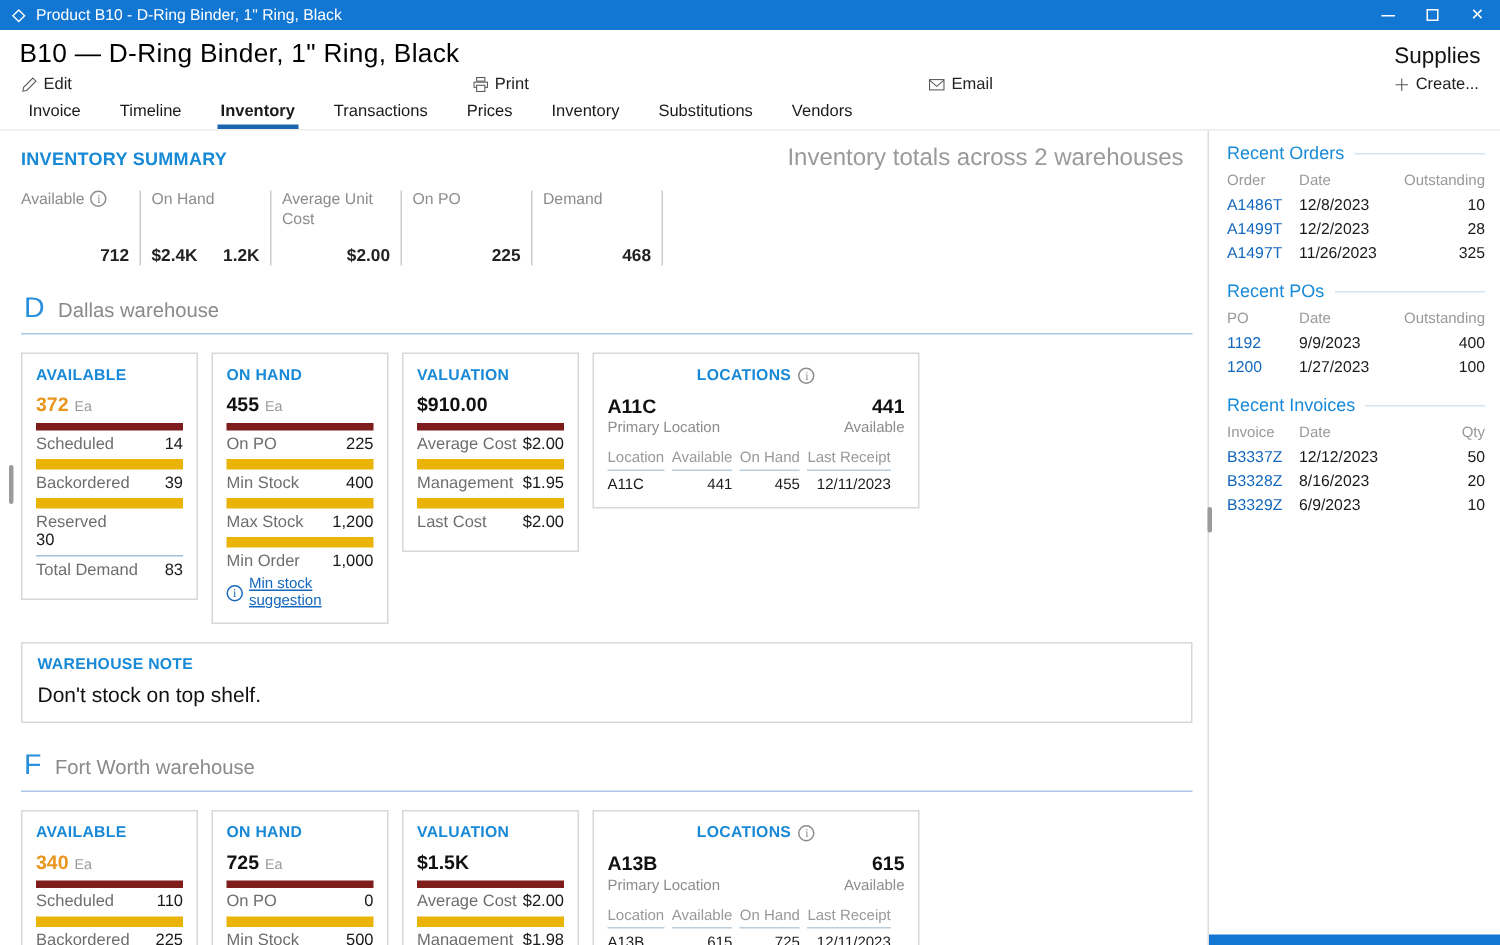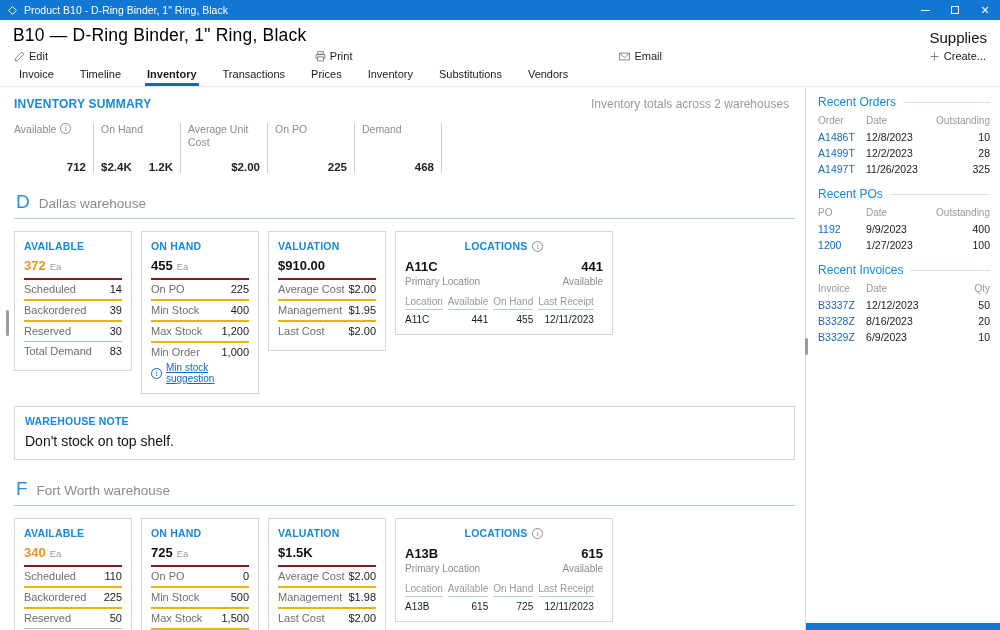--- a/index.html
+++ b/index.html
@@ -35,49 +35,49 @@
   .tab.active::after { content:""; position:absolute; left:11px; right:11px; bottom:0; height:3px; background:#1c66ad; }
 
   
   .content { flex:1; display:flex; min-height:0; }
   .main { width:810px; border-right:1px solid #dcdcdc; padding:10px 10px 17px 14px; }
   .sidebar { flex:1; padding:8px 10px 0 12px; position:relative; }
 
   
   .summary-head { display:flex; align-items:center; margin-bottom:12px; }
   .summary-title { color:#1789d7; font-weight:bold; font-size:12px; letter-spacing:.2px; }
-  .summary-caption { margin-left:auto; color:#9a9a9a; font-size:12px; padding-right:6px; }
+  .summary-caption { margin-left:auto; color:#9a9a9a; font-size:16px; padding-right:6px; }
   .summary-cols { display:flex; }
   .sum-col { width:80px; height:50px; display:flex; flex-direction:column; justify-content:space-between;
              border-right:1px solid #ccc; padding-right:7px; margin-right:7px; }
   .sum-label { color:#8c8c8c; font-size:10.5px; line-height:1.25; display:flex; gap:4px; align-items:flex-start; }
   .sum-value { font-size:11.5px; font-weight:bold; color:#222; text-align:right; }
   .sum-value.dual { display:flex; justify-content:space-between; }
 
   
   .wh-header { display:flex; align-items:baseline; gap:9px; border-bottom:1px solid #abc8e2;
                padding:2px 0 5px 2px; margin-top:16px; }
   .wh-letter { font-size:19px; color:#2a8fdc; }
   .wh-name { font-size:13.5px; color:#8a8a8a; }
 
   .cards-row { display:flex; gap:9px; margin-top:12px; align-items:flex-start; }
   .card { background:#fff; border:1px solid #d7d7d7; padding:8px 9px 9px; }
   .card-sm { width:118px; }
   .card-loc { width:218px; }
   .card-title { color:#1789d7; font-weight:bold; font-size:10.5px; letter-spacing:.2px; }
   .card-title-row { display:flex; align-items:center; gap:5px;justify-content:center; }
-  .big-row { display:flex; align-items:baseline; gap:4px; padding:6px 0 5px; border-bottom:2px solid #7f1d1d; }
+  .big-row { display:flex; align-items:baseline; gap:4px; padding:6px 0 5px; border-bottom:5px solid #7f1d1d; }
   .big-val { font-size:13px; font-weight:bold; color:#111; }
   .big-val.orange { color:#e8951e; }
   .unit { font-size:9.5px; color:#999; }
   .kv { display:flex; justify-content:space-between; padding:3px 0 4px; font-size:11px; }
-  .kv:not(:first-child) { border-top:2px solid #eab308; }
+  .kv:not(:first-child) { border-top:7px solid #eab308; }
   .kv-label { color:#6e6e6e; }
   .kv-value { color:#1a1a1a; }
-  .card-available .kv:nth-child(3) { border-bottom:1px solid #9dc1de; }
+  .card-available .kv:nth-child(3) { border-bottom:1px solid #9dc1de;flex-direction:column; }
   .card-available .kv:nth-child(4) { border-top:0; }
 
   .minstock { display:flex; align-items:center; gap:4px; margin-top:0; color:#1468bd; font-size:10px; cursor:pointer; }
   .minstock .link-text { text-decoration:underline; }
 
   .i-icon { display:inline-flex; width:11px; height:11px; border:1px solid currentColor; border-radius:50%;
             align-items:center; justify-content:center; font-size:8px; flex:none; }
   .i-icon::before { content:"i"; font-family:"Liberation Serif", serif; }
   .i-gray { color:#8c8c8c; }
 

